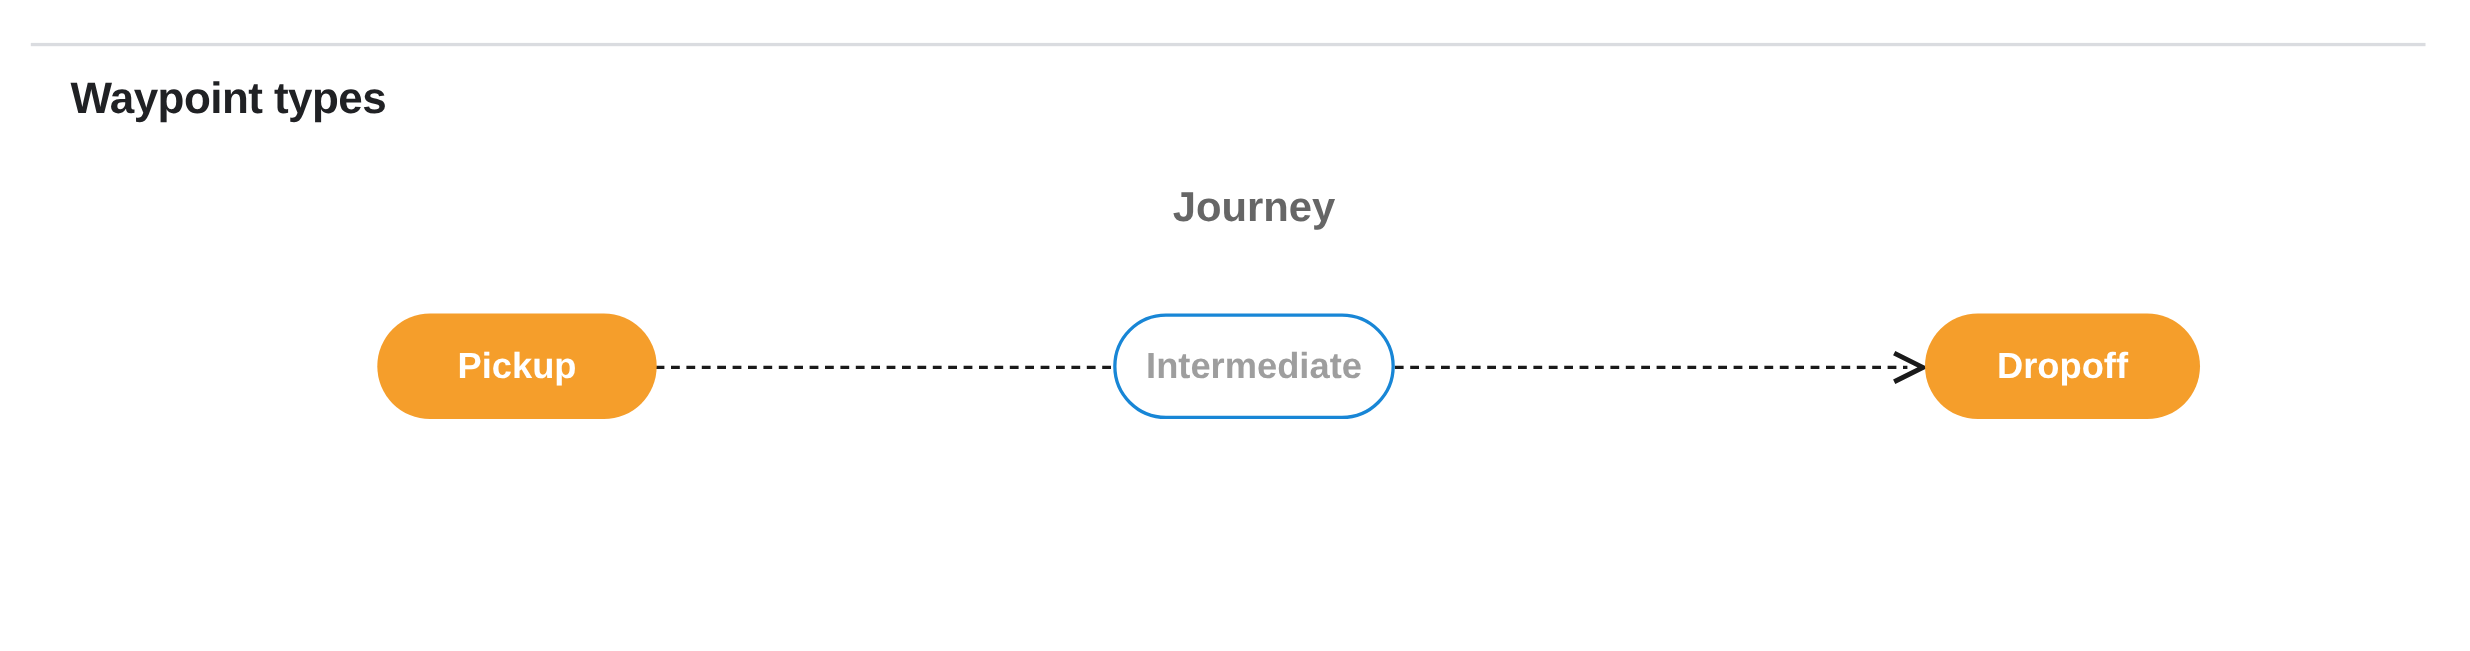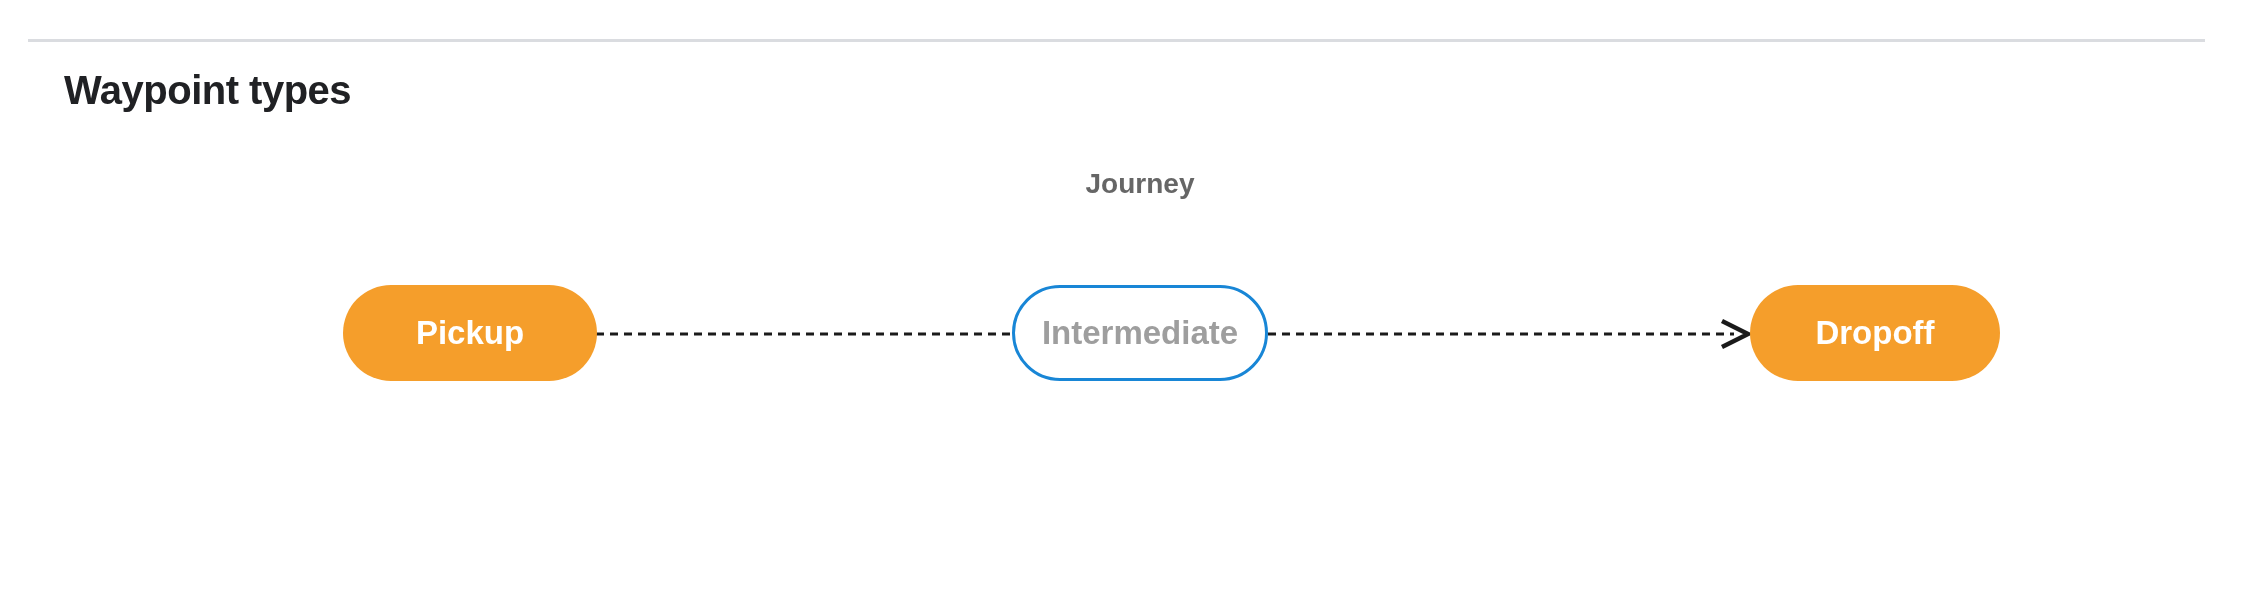--- a/index.html
+++ b/index.html
@@ -45,21 +45,21 @@
     letter-spacing: -0.5px;
     white-space: nowrap;
   }
 
   .journey-caption {
     position: absolute;
     left: 990px;
     top: 168px;
     width: 300px;
     text-align: center;
-    font-size: 28px;
+    font-size: 38px;
     font-weight: bold;
     color: var(--caption-text);
     white-space: nowrap;
   }
 
   .edge-svg {
     position: absolute;
     left: 0;
     top: 0;
     width: 2245px;

